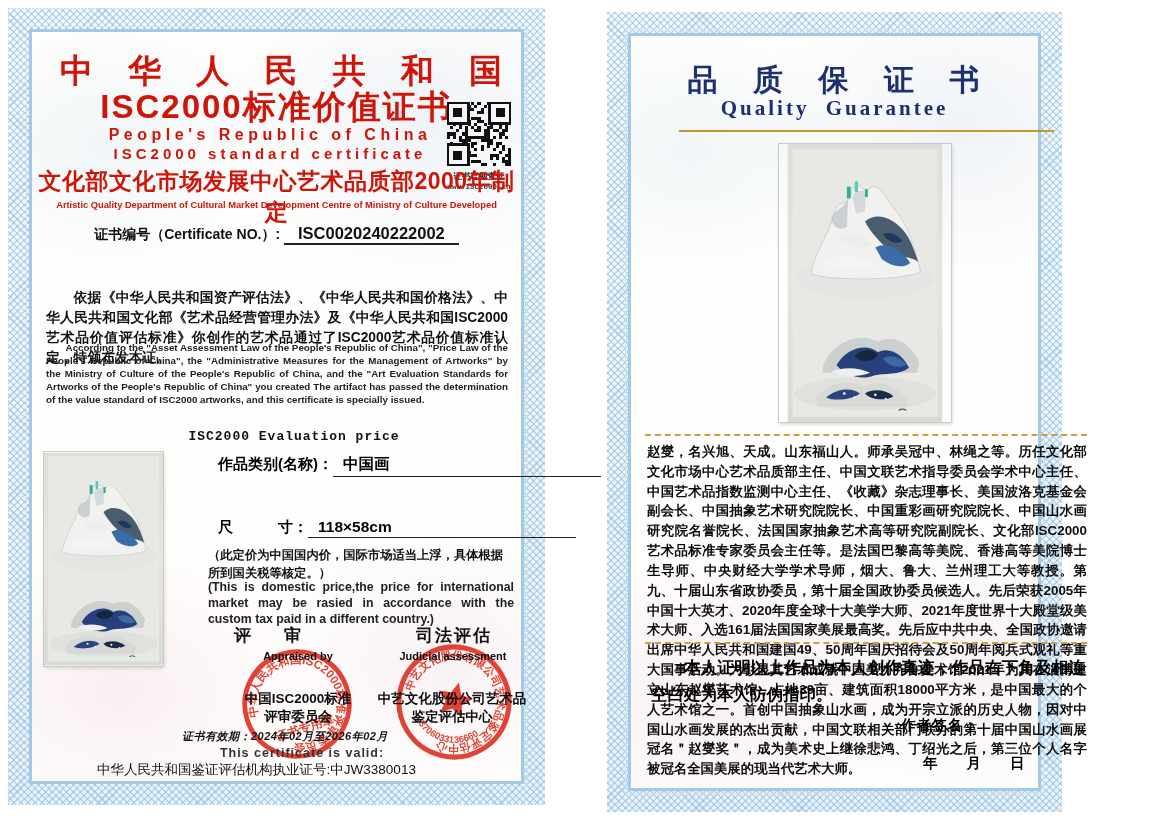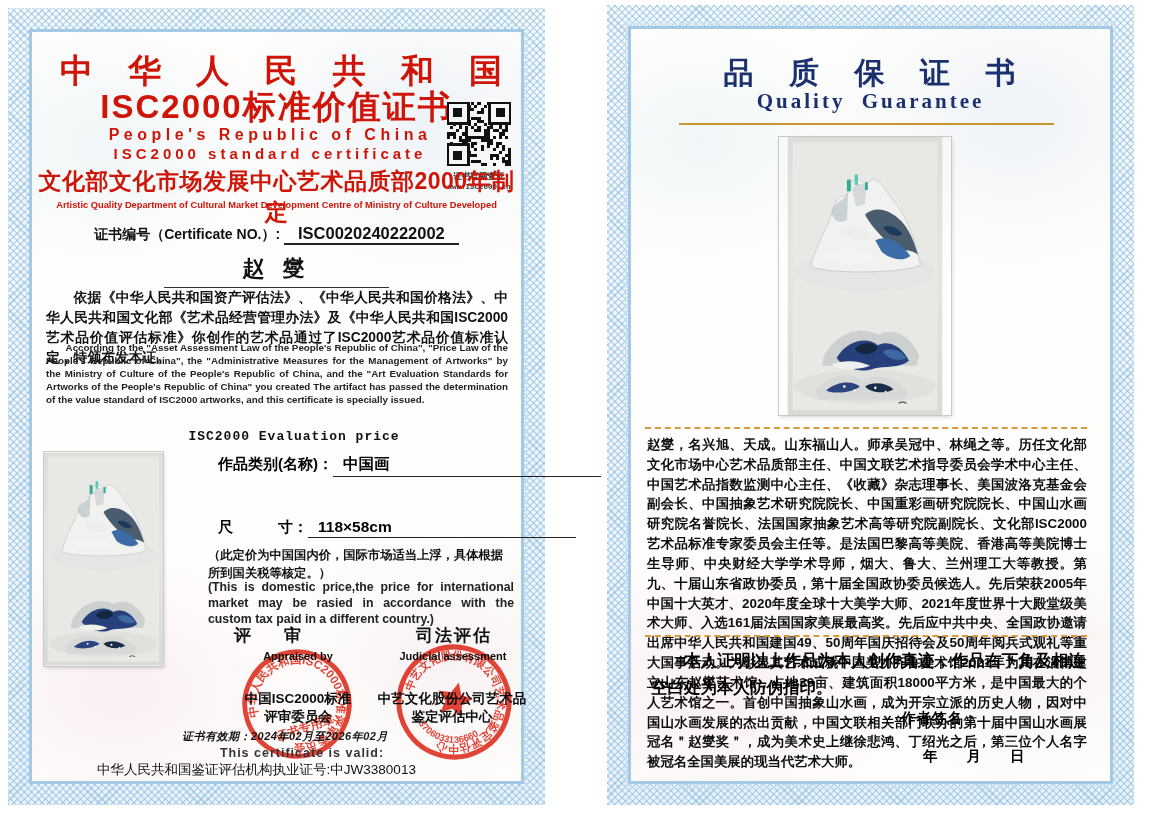--- a/index.html
+++ b/index.html
@@ -247,24 +247,20 @@
     </div>
 
     <div class="abs ctr red issuer-cn" style="top:134px;">文化部文化市场发展中心艺术品质部2000年制定</div>
     <div class="abs ctr red issuer-en" style="top:168px;">Artistic Quality Department of Cultural Market Development Centre of Ministry of Culture Developed</div>
 
     <div class="abs ctr certno" style="top:192px;">
       <span>证书编号（Certificate NO.）:</span>
       <span class="no">ISC0020240222002</span>
     </div>
 
-    <div class="abs ctr" style="top:222px;">
-      <div class="artist">赵 燮</div>
-      <div class="underline-name"></div>
-    </div>
 
     <div class="abs stmt-cn" style="top:256px;left:14px;width:462px;">依据《中华人民共和国资产评估法》、《中华人民共和国价格法》、中华人民共和国文化部《艺术品经营管理办法》及《中华人民共和国ISC2000艺术品价值评估标准》你创作的艺术品通过了ISC2000艺术品价值标准认定，特颁布发本证。</div>
     <div class="abs stmt-en" style="top:310px;left:14px;width:462px;">According to the "Asset Assessment Law of the People's Republic of China", "Price Law of the People's Republic of China", the "Administrative Measures for the Management of Artworks" by the Ministry of Culture of the People's Republic of China, and the "Art Evaluation Standards for Artworks of the People's Republic of China" you created The artifact has passed the determination of the value standard of ISC2000 artworks, and this certificate is specially issued.</div>
 
     <div class="abs ctr sec-s" style="top:397px;margin-left:35px;">ISC2000 Evaluation price</div>
 
     <svg class="abs painting-frame" style="top:420px;left:12px;" width="119" height="214" viewBox="0 0 120 215">
         <use href="#painting"></use>
       </svg>
 
@@ -311,21 +307,21 @@
       <div>中艺文化股份公司艺术品</div>
       <div>鉴定评估中心</div>
     </div>
 
     <div class="abs valid-cn" style="top:697px;left:150px;">证书有效期：2024年02月至2026年02月</div>
     <div class="abs valid-en" style="top:714px;left:150px;width:240px;text-align:center;">This certificate is valid:</div>
     <div class="abs ctr license" style="top:729px;left:-40px;">中华人民共和国鉴证评估机构执业证号:中JW3380013</div>
   </div>
 </div>
 
-<div class="cert" style="left:607px;top:5px;width:527px;height:800px;">
+<div class="cert" style="left:607px;top:12px;width:455px;height:800px;">
   <div class="inner">
 
     <div class="abs ctr navy q-cn" style="top:24px;padding-left:12px;">品 质 保 证 书</div>
     <div class="abs ctr navy q-en" style="top:60px;">Quality Guarantee</div>
     <div class="abs gold-rule" style="top:94px;left:48px;width:375px;"></div>
 
     <svg class="abs painting-frame" style="top:108px;left:148px;" width="172" height="278" viewBox="0 0 120 215">
         <use href="#painting"></use>
       </svg>
 

